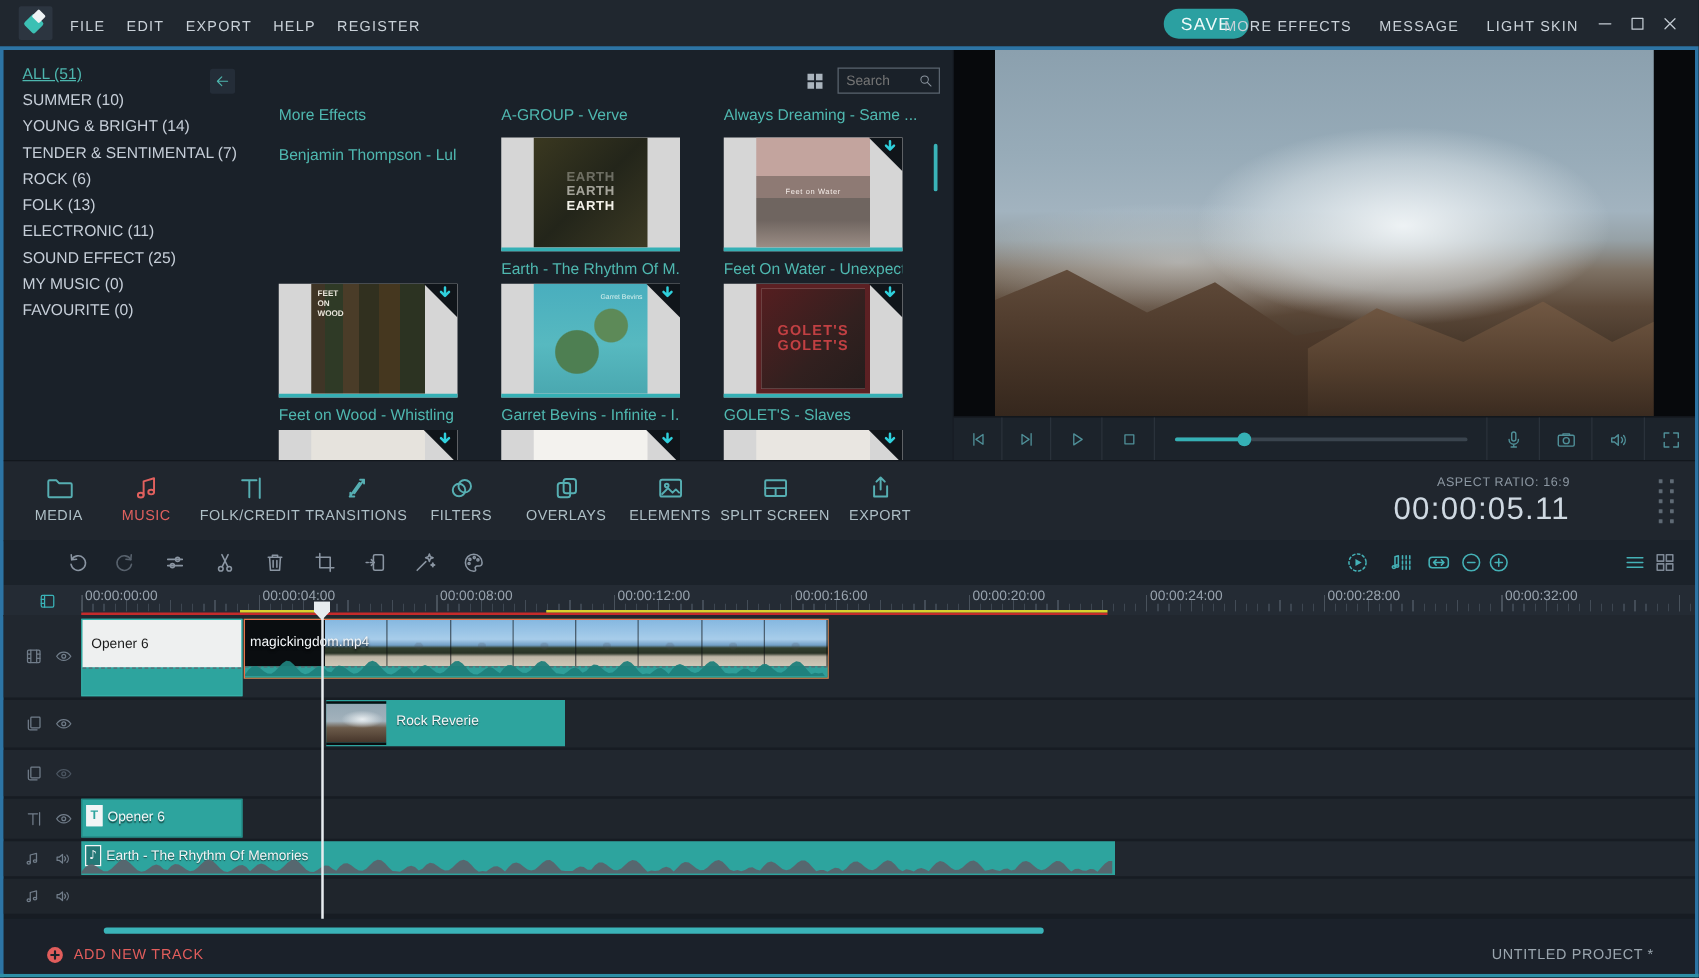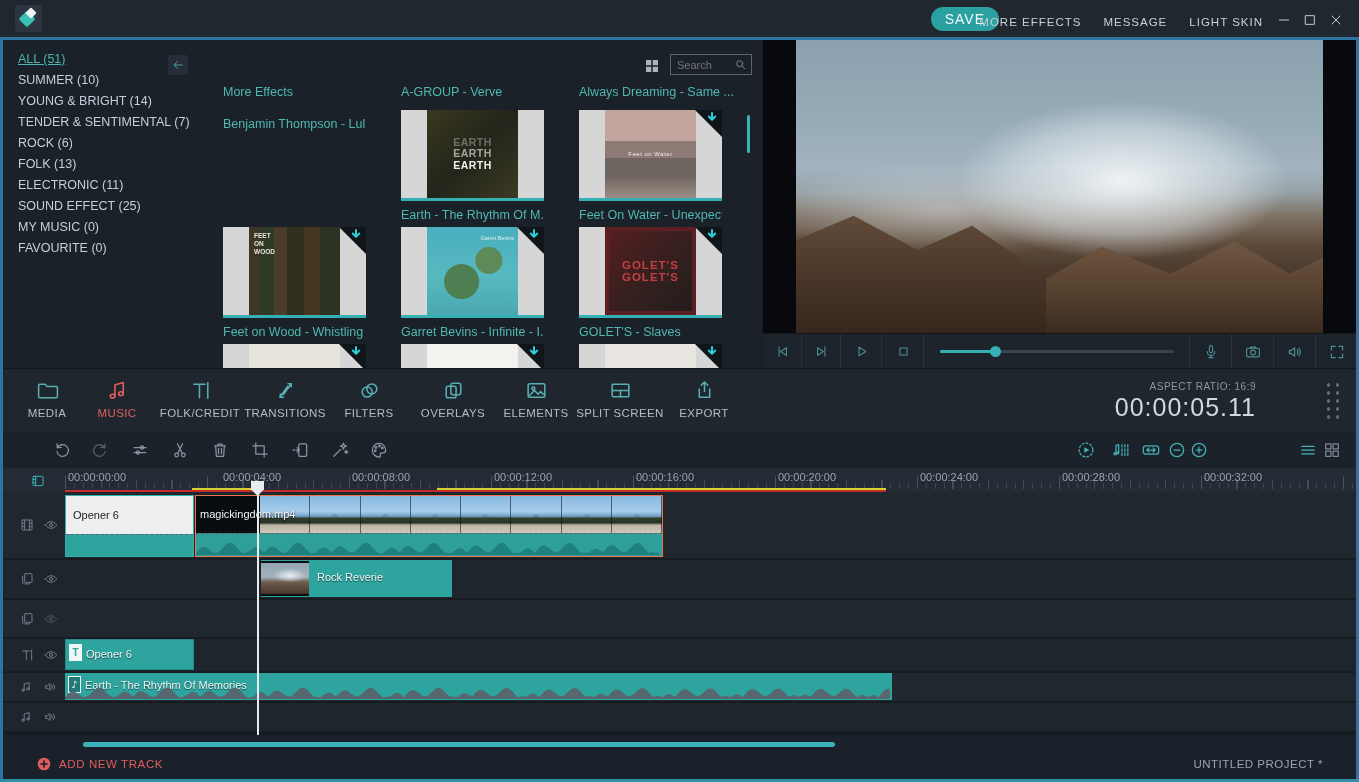--- a/index.html
+++ b/index.html
@@ -121,21 +121,21 @@
   .trow{position:absolute;left:0;width:1353px;background:#21272f}
   .trow.alt{background:#1f252c}
   .thead{position:absolute;left:0;top:0;bottom:0;width:60px}
   .thead .ic{position:absolute;color:#717d8a;cursor:pointer}
   .thead .ic.dim2{color:#4c5662}
   .clip{position:absolute;box-sizing:border-box;cursor:pointer}
   #clip-opener{left:62px;top:3px;width:129px;height:62px;border:1px solid #35b0a8;background:#2da49e}
   #clip-opener .white{position:absolute;left:0;top:0;right:0;height:38px;background:#eef0f0;color:#1c1c1c;
        font-size:11px;line-height:38px;padding-left:7px;white-space:nowrap;overflow:hidden}
   #clip-opener .teal{position:absolute;left:0;top:38px;right:0;bottom:0;background:#2da49e;border-top:1px dashed #5c6770}
-  #clip-main{left:192px;top:3px;width:468px;height:62px;border:1.5px solid #e8734d;background:#15803d}
+  #clip-main{left:192px;top:3px;width:468px;height:48px;border:1.5px solid #e8734d;background:#15803d}
   #film-strip{position:absolute;left:0;top:0;right:0;height:37px;background:#0a0d10;display:flex}
   #film-strip .blk{width:64px;background:#0a0d10;flex:none}
   .frame{flex:1;background:
       radial-gradient(ellipse at 50% 56%,#49495233 0 9%,transparent 10%),
       linear-gradient(180deg,#86b8e0 0%,#a8cdea 42%,#6f9dc4 55%,#33402f 60%,#273225 72%,#bdb6a6 79%,#cfc8b8 100%);
       border-right:1px solid rgba(10,13,16,.55)}
   #main-label{position:absolute;left:4px;top:0;height:37px;line-height:37px;font-size:11px;color:#f2f5f7;
       white-space:nowrap;text-shadow:0 1px 2px rgba(0,0,0,.9);z-index:2}
   #clip-main .wavezone{position:absolute;left:0;top:37px;right:0;bottom:0;background:#2f9f9a;border-top:1px dashed #5c6770}
   .wave{position:absolute;left:0;bottom:1px}
@@ -166,20 +166,21 @@
   #project-name{position:absolute;right:33px;top:23px;font-size:11.5px;letter-spacing:.5px;color:#9aa5ae}
 </style>
 </head>
 <body>
 
 <div class="abs" id="menubar">
   <div class="abs" id="logo">
       <span class="d1"></span>
       <span class="d2"></span>
     </div>
+  <div class="abs" id="menu-left"><span class="mitem">FILE</span><span class="mitem">EDIT</span><span class="mitem">EXPORT</span><span class="mitem">HELP</span><span class="mitem">REGISTER</span></div>
   <div class="abs" id="save-btn">SAVE</div>
   <div class="abs" id="menu-right"><span class="mitem">MORE EFFECTS</span><span class="mitem">MESSAGE</span><span class="mitem">LIGHT SKIN</span></div>
   <div class="abs" id="win-controls"><span class="wc ic">
         <svg viewBox="0 0 24 24" fill="none" stroke="currentColor" stroke-width="1.5" stroke-linecap="round" stroke-linejoin="round">
           <path d="M5 12h14"></path>
         </svg>
       </span><span class="wc ic">
         <svg viewBox="0 0 24 24" fill="none" stroke="currentColor" stroke-width="1.5" stroke-linecap="round" stroke-linejoin="round">
           <rect x="5.5" y="5.5" width="13" height="13"></rect>
         </svg>
@@ -584,21 +585,21 @@
   </div>
 
 <div class="abs" id="ruler">
   <div id="ticks-minor"></div>
   <div id="ticks-mid"></div>
   <div id="ticks-major"></div>
   <div class="render-red" style="left:62px;width:821px"></div>
   <div class="render-yellow" style="left:189px;width:69px"></div>
   <div class="render-yellow" style="left:434px;width:449px"></div>
 <div class="rlabel" style="left: 65px;">00:00:00:00</div>
-    <div class="rlabel" style="left: 220px;">00:00:04:00</div>
+    <div class="rlabel" style="left: 207px;">00:00:04:00</div>
     <div class="rlabel" style="left: 349px;">00:00:08:00</div>
     <div class="rlabel" style="left: 491px;">00:00:12:00</div>
     <div class="rlabel" style="left: 633px;">00:00:16:00</div>
     <div class="rlabel" style="left: 775px;">00:00:20:00</div>
     <div class="rlabel" style="left: 917px;">00:00:24:00</div>
     <div class="rlabel" style="left: 1059px;">00:00:28:00</div>
     <div class="rlabel" style="left: 1201px;">00:00:32:00</div>
   </div>
 <span class="ic abs" id="track-manage">
     <svg viewBox="0 0 24 24" fill="none" stroke="currentColor" stroke-width="1.5" stroke-linecap="round" stroke-linejoin="round">

